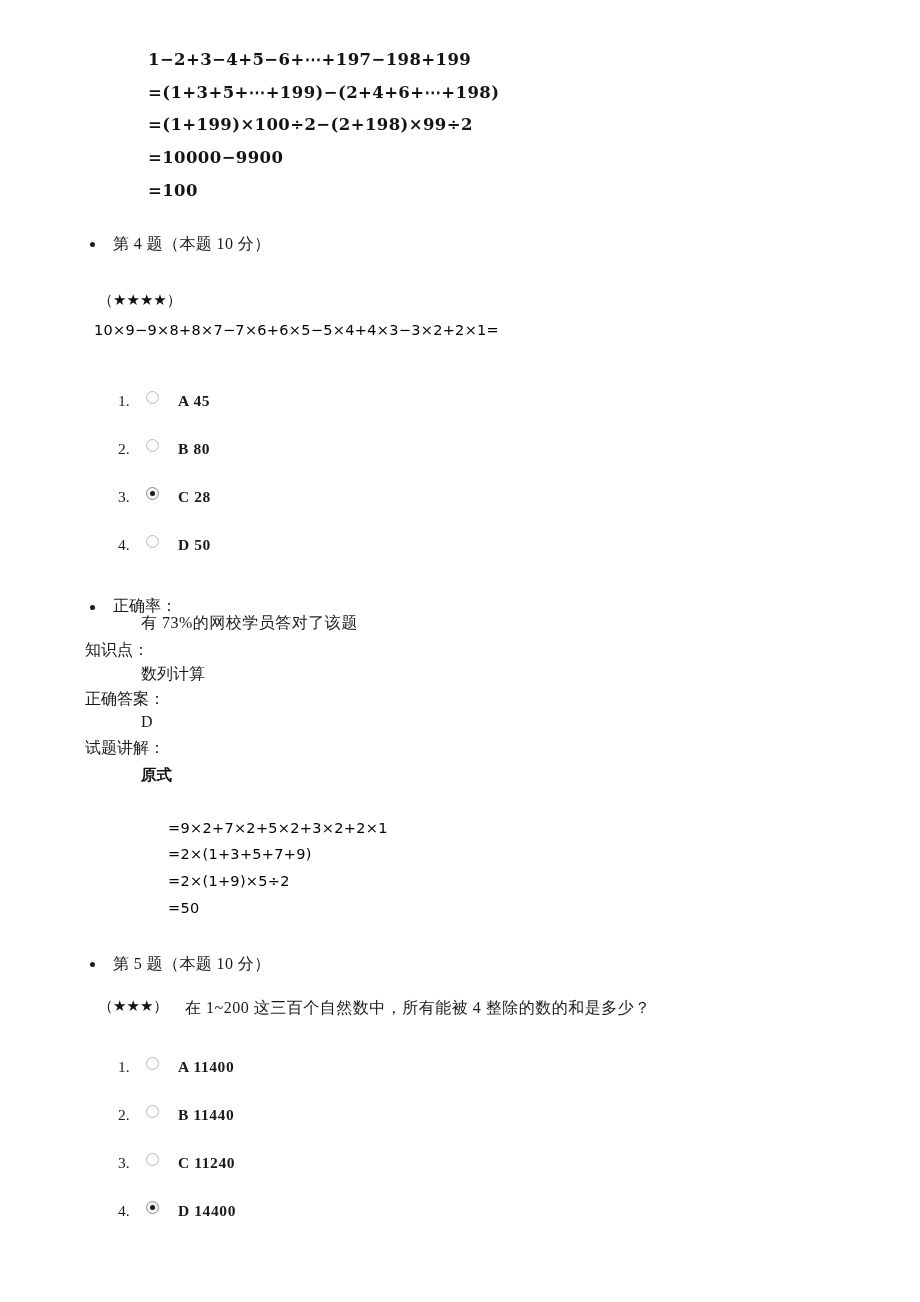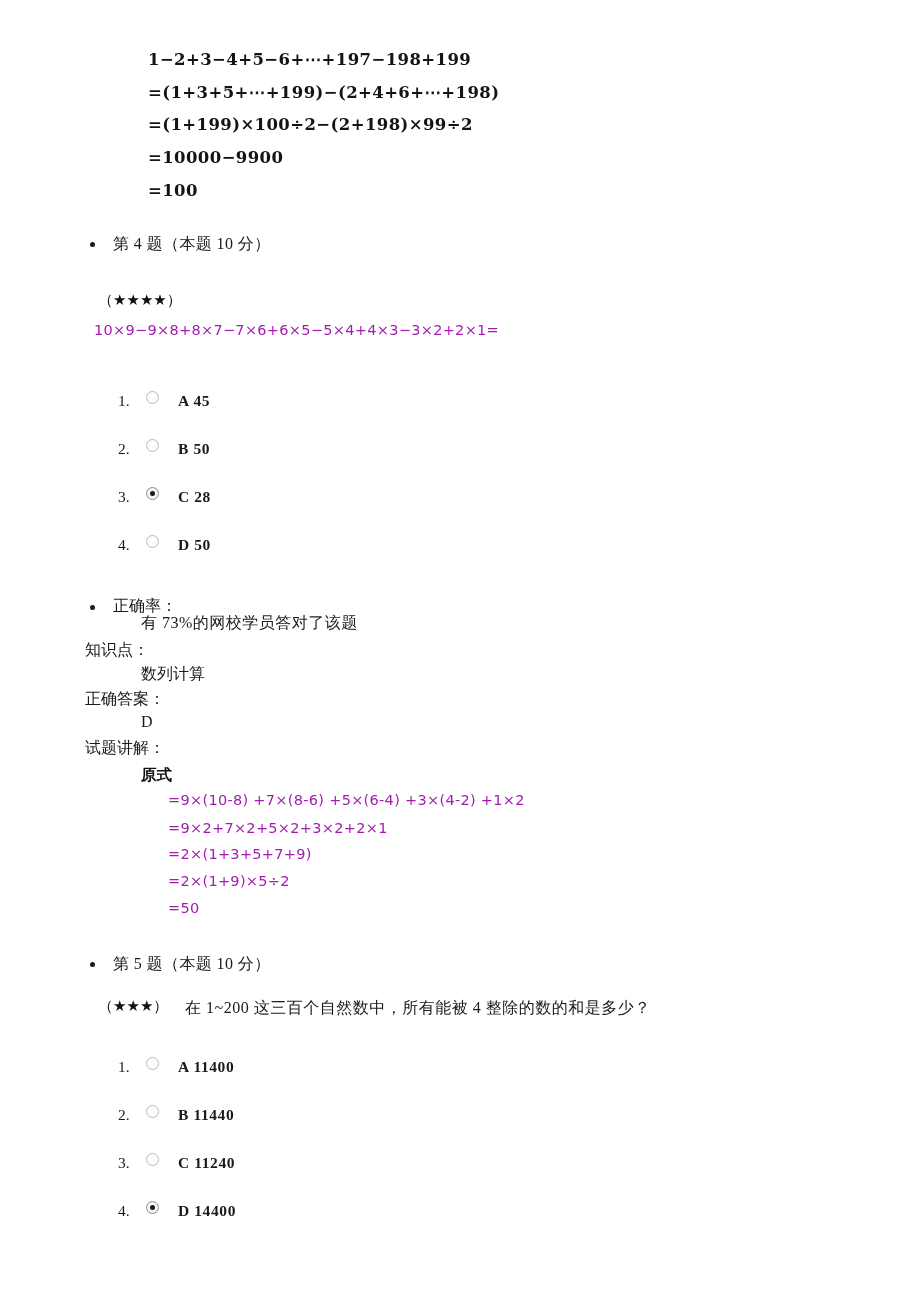--- a/index.html
+++ b/index.html
@@ -31,21 +31,21 @@
     font-size: 16.5px;
     font-weight: 700;
     letter-spacing: 0.4px;
     color: #141414;
   }
   .formula-light {
     font-family: "DejaVu Sans", "Liberation Sans", sans-serif;
     font-size: 14.5px;
     font-weight: 400;
     letter-spacing: 0.3px;
-    color: #a21caf;
+    color: #000000;
   }
 
   
   .cn {
     font-family: "Liberation Serif", "DejaVu Serif", serif;
     font-size: 16px;
     color: #1a1a1a;
     letter-spacing: 0.5px;
   }
 
@@ -163,21 +163,21 @@
   <div class="stars" style="left:98px; top:291px;">（★★★★）</div>
 
   <div class="abs formula-light" style="left:94px; top:322px;">10×9−9×8+8×7−7×6+6×5−5×4+4×3−3×2+2×1=</div>
 
   <div class="onum" style="left:118px; top:392px;">1.</div>
   <div class="radio" style="left:146px; top:391px;"></div>
   <div class="optlabel" style="left:178px; top:392px;">A  45</div>
 
   <div class="onum" style="left:118px; top:440px;">2.</div>
   <div class="radio" style="left:146px; top:439px;"></div>
-  <div class="optlabel" style="left:178px; top:440px;">B  50</div>
+  <div class="optlabel" style="left:178px; top:440px;">B  80</div>
 
   <div class="onum" style="left:118px; top:488px;">3.</div>
   <div class="radio checked" style="left:146px; top:487px;"></div>
   <div class="optlabel" style="left:178px; top:488px;">C  28</div>
 
   <div class="onum" style="left:118px; top:536px;">4.</div>
   <div class="radio" style="left:146px; top:535px;"></div>
   <div class="optlabel" style="left:178px; top:536px;">D  50</div>
 
   <div class="bullet" style="left:90px; top:605px;"></div>
@@ -187,21 +187,20 @@
   <div class="meta-label" style="left:85px; top:640px;">知识点：</div>
   <div class="meta-value" style="left:141px; top:664px;">数列计算</div>
 
   <div class="meta-label" style="left:85px; top:689px;">正确答案：</div>
   <div class="meta-value" style="left:141px; top:713px;">D</div>
 
   <div class="meta-label" style="left:85px; top:738px;">试题讲解：</div>
 
   <div class="yuanshi" style="left:141px; top:765px;">原式</div>
 
-  <div class="abs formula-light" style="left:168px; top:792px;">=9×(10-8) +7×(8-6) +5×(6-4) +3×(4-2) +1×2</div>
   <div class="abs formula-light" style="left:168px; top:820px;">=9×2+7×2+5×2+3×2+2×1</div>
   <div class="abs formula-light" style="left:168px; top:846px;">=2×(1+3+5+7+9)</div>
   <div class="abs formula-light" style="left:168px; top:873px;">=2×(1+9)×5÷2</div>
   <div class="abs formula-light" style="left:168px; top:900px;">=50</div>
 
   <div class="bullet" style="left:90px; top:962px;"></div>
   <div class="q-head" style="left:113px; top:954px;">第 5 题（本题 10 分）</div>
 
   <div class="stars" style="left:98px; top:997px;">（★★★）</div>
   <div class="cn" style="position:absolute; left:185px; top:998px; white-space:nowrap;">在 1~200 这三百个自然数中，所有能被 4 整除的数的和是多少？</div>

